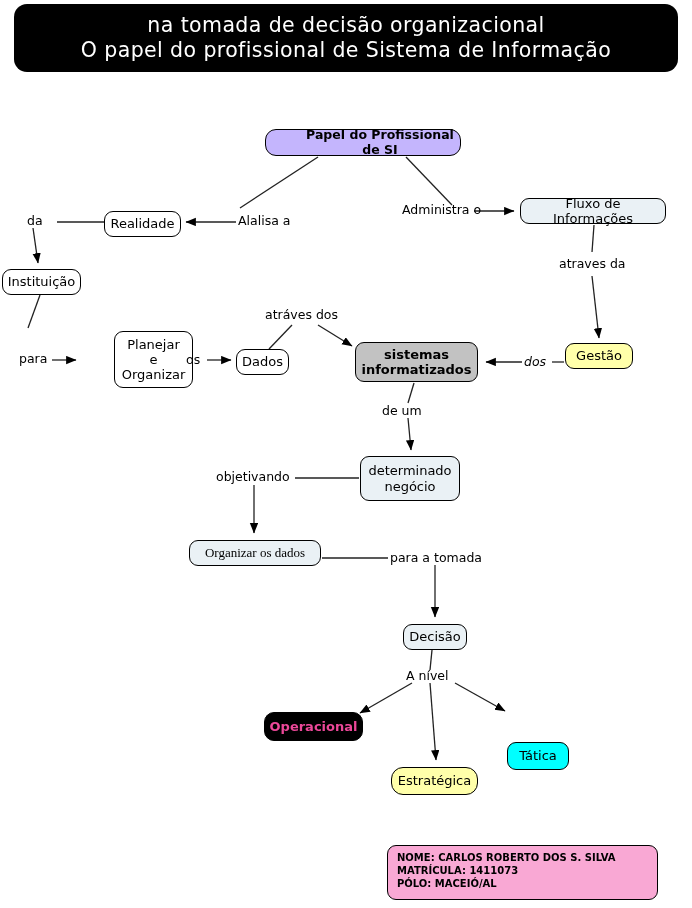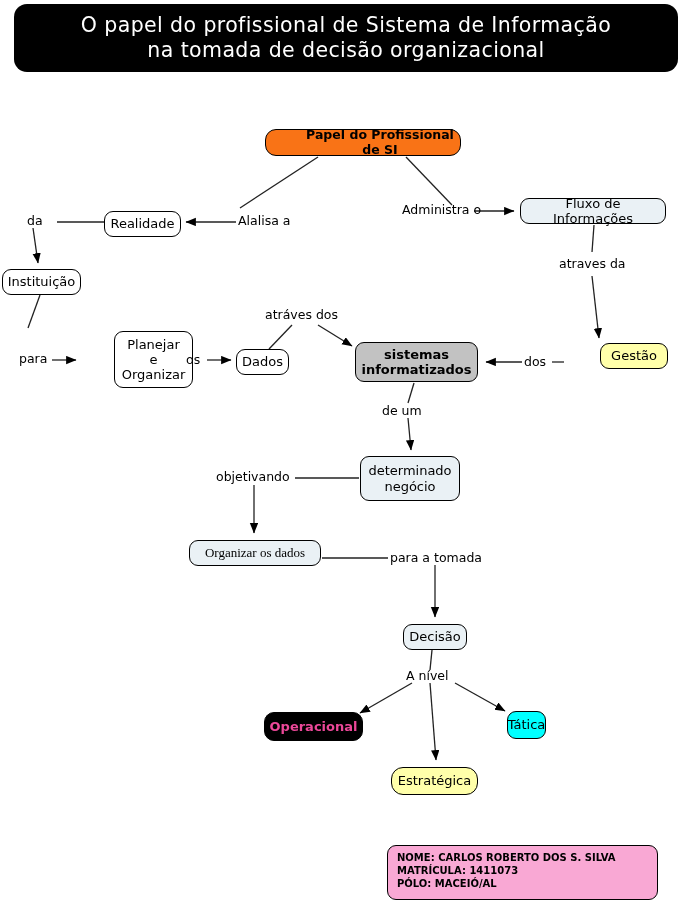--- a/index.html
+++ b/index.html
@@ -60,21 +60,21 @@
     display: flex;
     align-items: center;
     justify-content: center;
     text-align: center;
     font-size: 13px;
     line-height: 1.18;
     padding: 2px 6px;
     white-space: pre-line;
   }
   .node.root {
-    background: #f97316;
+    background: #c4b5fd;
     font-weight: bold;
     font-size: 12.5px;
     border-width: 1.6px;
     border-radius: 11px;
     padding-left: 40px;
   }
   .node.bluish { background: #eaf1f5; }
   .node.grayish {
     background: #c2c2c2;
     font-weight: bold;
@@ -119,22 +119,22 @@
     font-family: "DejaVu Sans", sans-serif;
   }
   .info-line { display: block; white-space: nowrap; }
 </style>
 </head>
 <body>
 
 <div id="canvas">
 
   <div class="title-banner">
+    <span class="title-line">na tomada de decisão organizacional</span>
     <span class="title-line">O papel do profissional de Sistema de Informação</span>
-    <span class="title-line">na tomada de decisão organizacional</span>
   </div>
 
   <svg id="edges" viewBox="0 0 692 908" xmlns="http://www.w3.org/2000/svg">
     <defs>
       <marker id="arrow" markerWidth="9" markerHeight="9" refX="7.6" refY="3.2" orient="auto" markerUnits="strokeWidth">
         <path d="M0,0 L8,3.2 L0,6.4 z" fill="#000000"></path>
       </marker>
     </defs>
     <g stroke="#222222" stroke-width="1.3" fill="none">
 
@@ -202,50 +202,50 @@
 e
 Organizar</div>
 
   <div class="node plain" style="left:236px; top:349px; width:53px; height:26px;">Dados</div>
 
   <div class="node bluish" style="left:520px; top:198px; width:146px; height:26px;">Fluxo de Informações</div>
 
   <div class="node grayish" style="left:355px; top:342px; width:123px; height:40px;">sistemas
 informatizados</div>
 
-  <div class="node yellowish" style="left:565px; top:343px; width:68px; height:26px;margin-left:35px;">Gestão</div>
+  <div class="node yellowish" style="left:565px; top:343px; width:68px; height:26px;">Gestão</div>
 
   <div class="node bluish" style="left:360px; top:456px; width:100px; height:45px;">determinado
 negócio</div>
 
   <div class="node bluish" style="left:189px; top:540px; width:132px; height:26px;font-family:Liberation Serif, serif;">Organizar os dados</div>
 
   <div class="node bluish" style="left:403px; top:624px; width:64px; height:26px;">Decisão</div>
 
   <div class="node blackish" style="left:264px; top:712px; width:99px; height:29px;">Operacional</div>
 
-  <div class="node cyanish" style="left:507px; top:711px; width:39px; height:28px;">Tática</div>
+  <div class="node cyanish" style="left:507px; top:742px; width:62px; height:28px;">Tática</div>
 
   <div class="node yellowish" style="left:391px; top:767px; width:87px; height:28px;border-radius:12px;">Estratégica</div>
 
   <div class="edge-label" style="left:238px; top:215px;">Alalisa a</div>
 
   <div class="edge-label" style="left:402px; top:204px;">Administra o</div>
 
   <div class="edge-label" style="left:27px; top:215px;">da</div>
 
   <div class="edge-label" style="left:19px; top:353px;">para</div>
 
   <div class="edge-label" style="left:186px; top:354px;">os</div>
 
   <div class="edge-label" style="left:265px; top:309px;">atráves dos</div>
 
   <div class="edge-label" style="left:559px; top:258px;">atraves da</div>
 
-  <div class="edge-label" style="left:524px; top:356px;">dos</div>
+  <div class="edge-label" style="left:524px; top:356px;font-style:italic;">dos</div>
 
   <div class="edge-label" style="left:382px; top:405px;">de um</div>
 
   <div class="edge-label" style="left:216px; top:471px;">objetivando</div>
 
   <div class="edge-label" style="left:390px; top:552px;">para a tomada</div>
 
   <div class="edge-label" style="left:406px; top:670px;">A nível</div>
 
   <div class="info-box">

